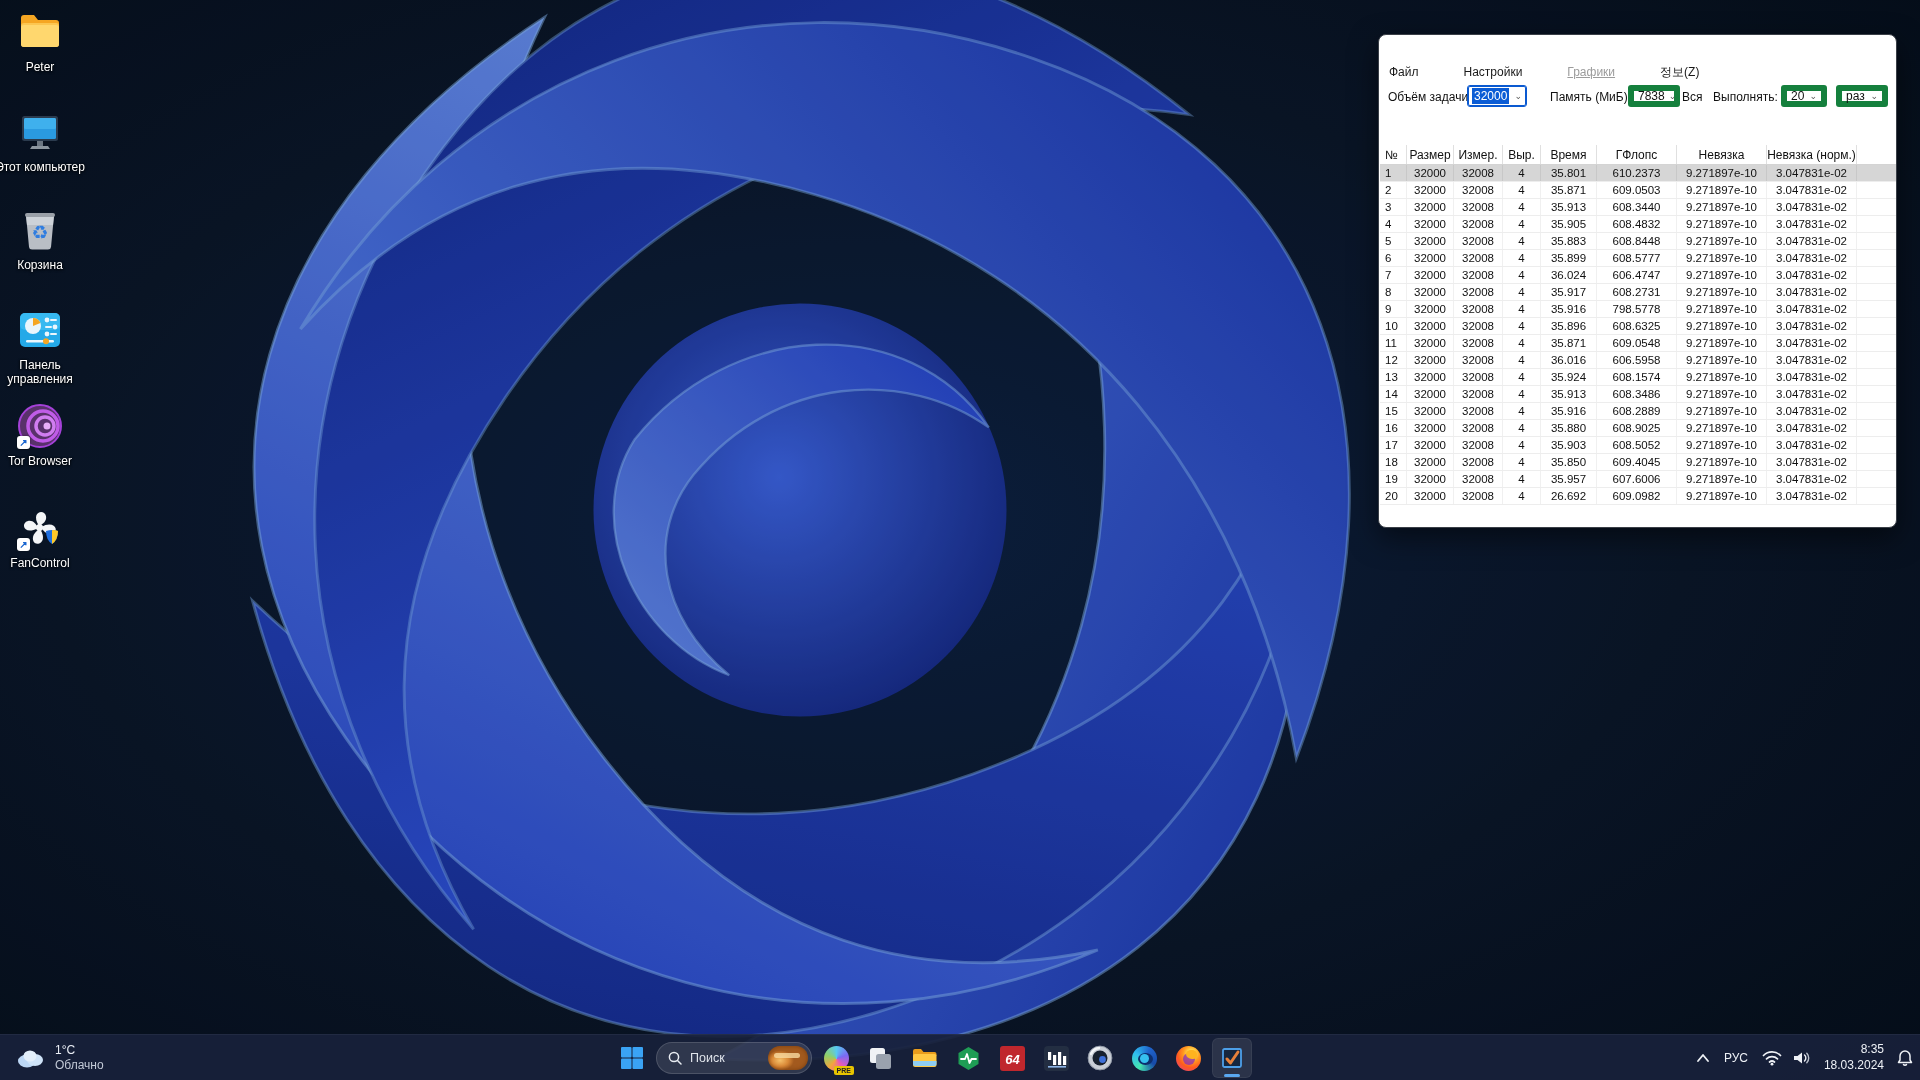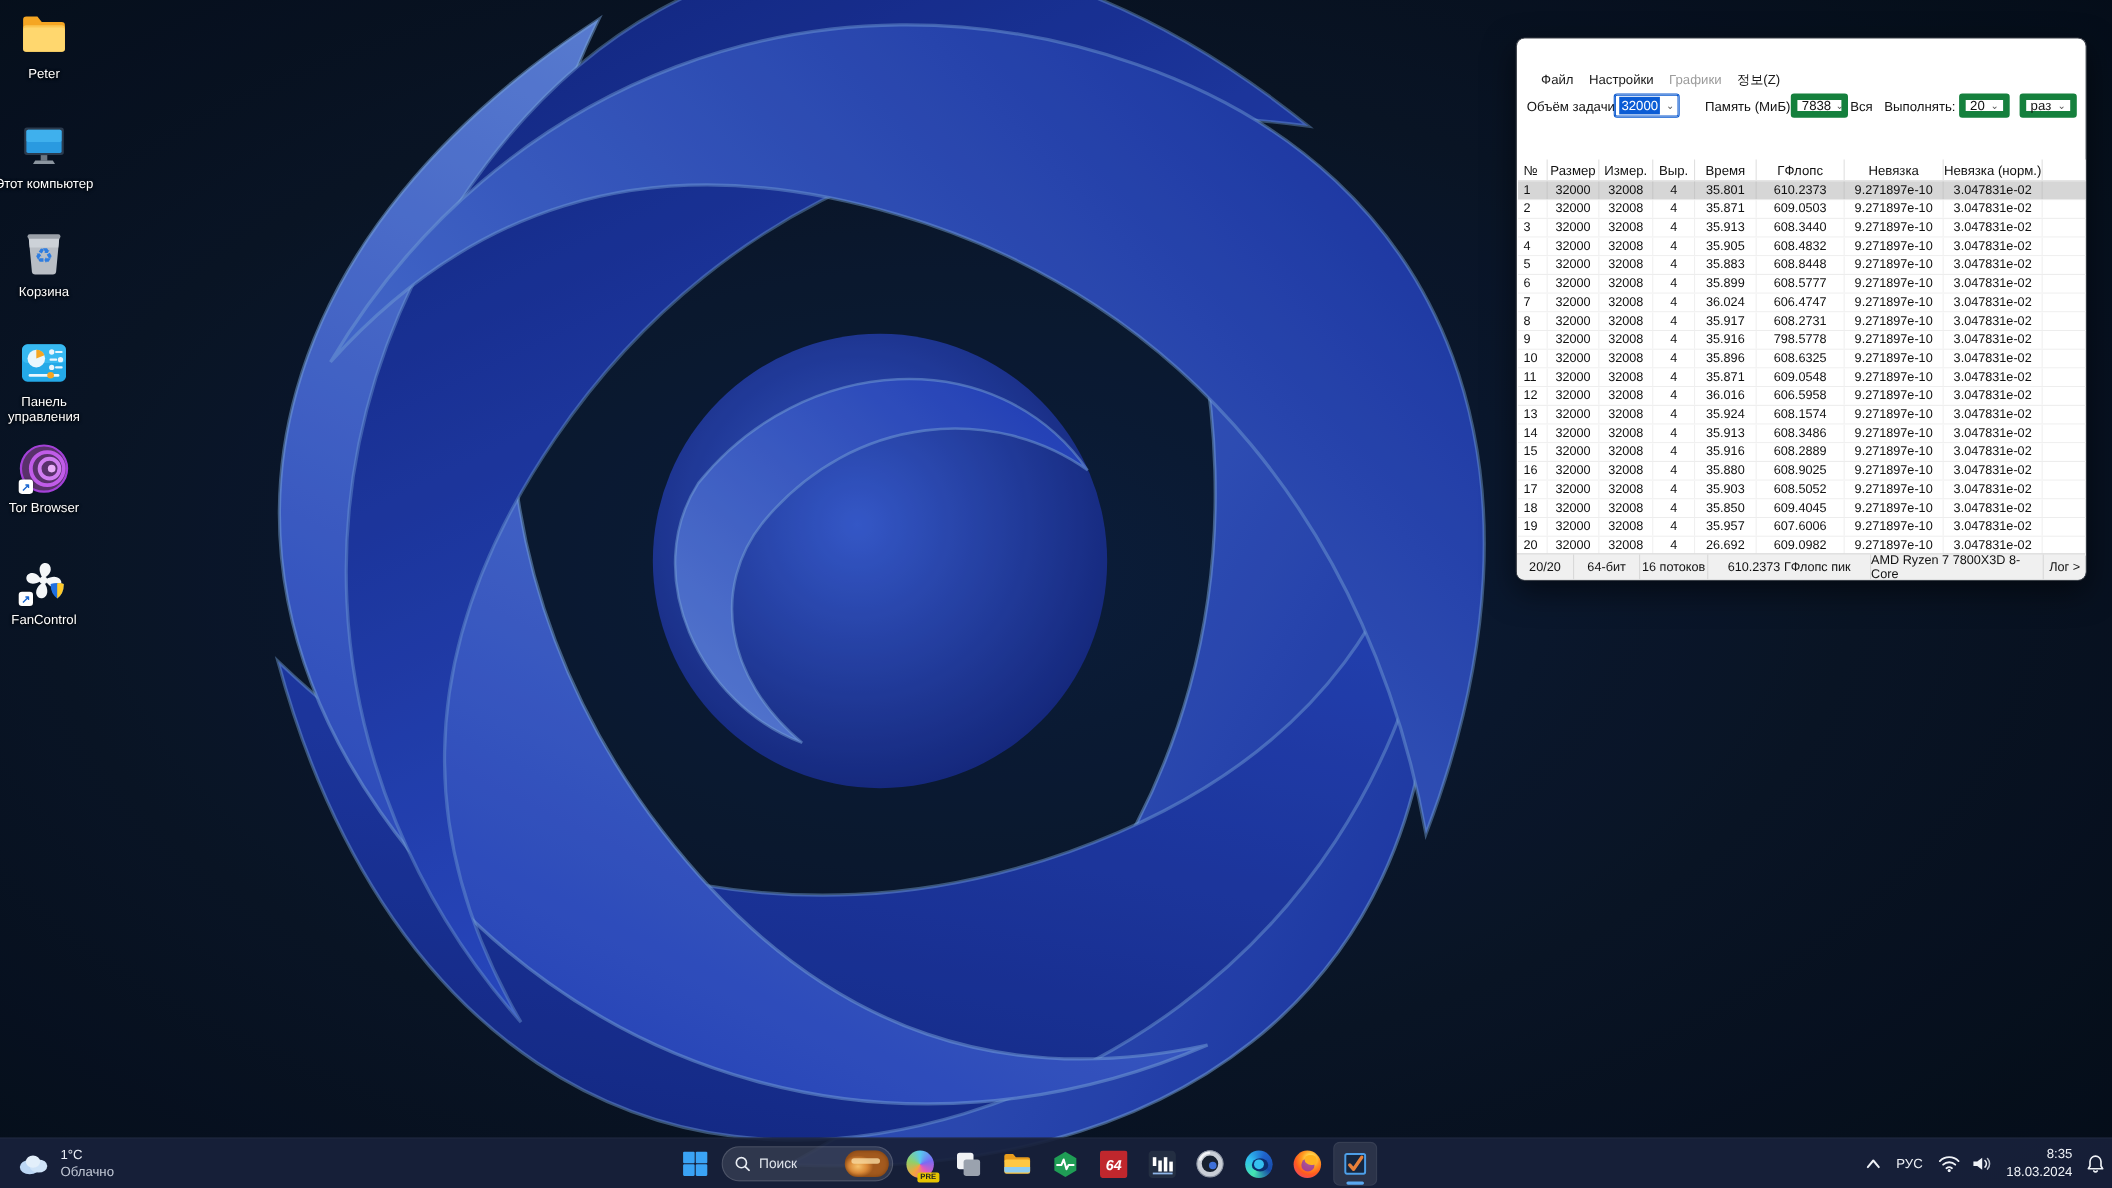--- a/index.html
+++ b/index.html
@@ -28,24 +28,24 @@
               align-items:center; padding-left:10px; background:#fff; }
   .titlebar .appico { width:15px; height:15px; border:1px solid #9ab4d6; border-radius:2px;
               background:#f4f8fd; position:relative; margin-right:8px; }
   .titlebar .appico::after { content:"✓"; position:absolute; left:1px; top:-4px;
               color:#e8703a; font-size:14px; font-weight:bold; }
   .titlebar .ttl { font-size:12px; color:#1a1a1a; }
   .winbtns { position:absolute; right:0; top:0; height:28px; display:flex; }
   .winbtn { width:46px; height:28px; display:flex; align-items:center; justify-content:center;
             font-size:13px; color:#222; }
   .winbtn.max { color:#b8b8b8; font-size:11px; }
-  .menubar { position:absolute; left:12px; top:28px; right:0; height:18px; display:flex;
-             align-items:center; padding-left:3px; }
+  .menubar { position:absolute; left:0; top:28px; right:0; height:18px; display:flex;
+             align-items:center; padding-left:3px;gap:31px; }
   .menu-item { padding:0 7px; font-size:12px; color:#1a1a1a; }
-  .menu-item.disabled { color:#9c9c9c; }
+  .menu-item.disabled { color:#9c9c9c;text-decoration:underline; }
 
   .ctrls { position:absolute; left:0; top:46px; right:0; height:33px; }
   .clabel { position:absolute; top:9px; font-size:12px; color:#111; white-space:nowrap; }
   .combo { position:absolute; top:4px; height:22px; background:#fff; border:6px solid #15803d;
            border-radius:3px; display:flex; align-items:center; padding:0 4px; font-size:12px; }
   .combo .arr { margin-left:auto; color:#5a5a5a; font-size:9px; padding-left:4px; }
   .combo.focus { border:1px solid #0a59d0; box-shadow:0 0 0 1px #0a59d0 inset; }
   .combo.focus .val { background:#0b5cd5; color:#fff; padding:1px 2px; }
 
   .btnrow { position:absolute; left:0; top:79px; right:0; height:31px; }
@@ -512,28 +512,20 @@
             <div class="tcell c3">4</div>
             <div class="tcell c4">26.692</div>
             <div class="tcell c5">609.0982</div>
             <div class="tcell c6">9.271897e-10</div>
             <div class="tcell c7">3.047831e-02</div>
             <div class="tcell c8"></div>
           </div>
         </div>
     </div>
 
-    <div class="statusbar">
-      <div class="scell s0">20/20</div>
-      <div class="scell s1">64-бит</div>
-      <div class="scell s2">16 потоков</div>
-      <div class="scell s3">610.2373 ГФлопс пик</div>
-      <div class="scell s4">AMD Ryzen 7 7800X3D 8-Core</div>
-      <div class="scell s5">Лог &gt;</div>
-    </div>
   </div>
 
   <div id="taskbar">
 
     <div id="weather">
       <svg width="30" height="22" viewBox="0 0 30 22">
         <ellipse cx="11" cy="14" rx="9" ry="6.5" fill="#bcd7f5"></ellipse>
         <ellipse cx="19" cy="13" rx="8" ry="6" fill="#cfe3f8"></ellipse>
         <ellipse cx="14" cy="9" rx="6.5" ry="5.5" fill="#e3effb"></ellipse>
       </svg>

